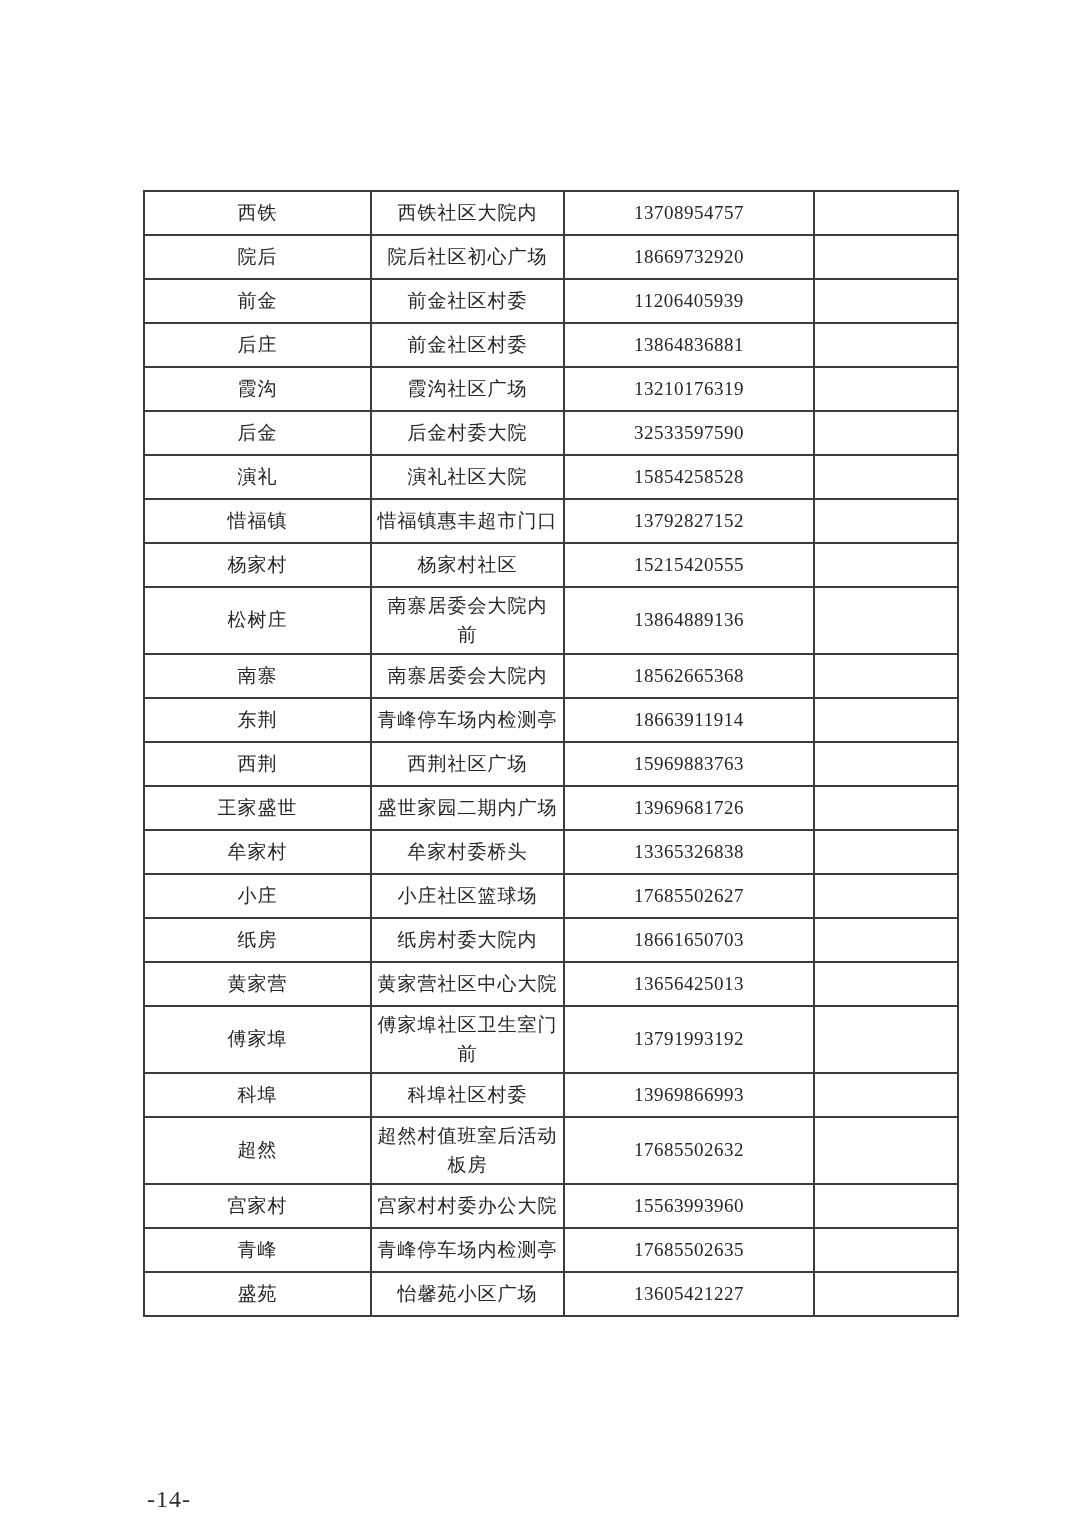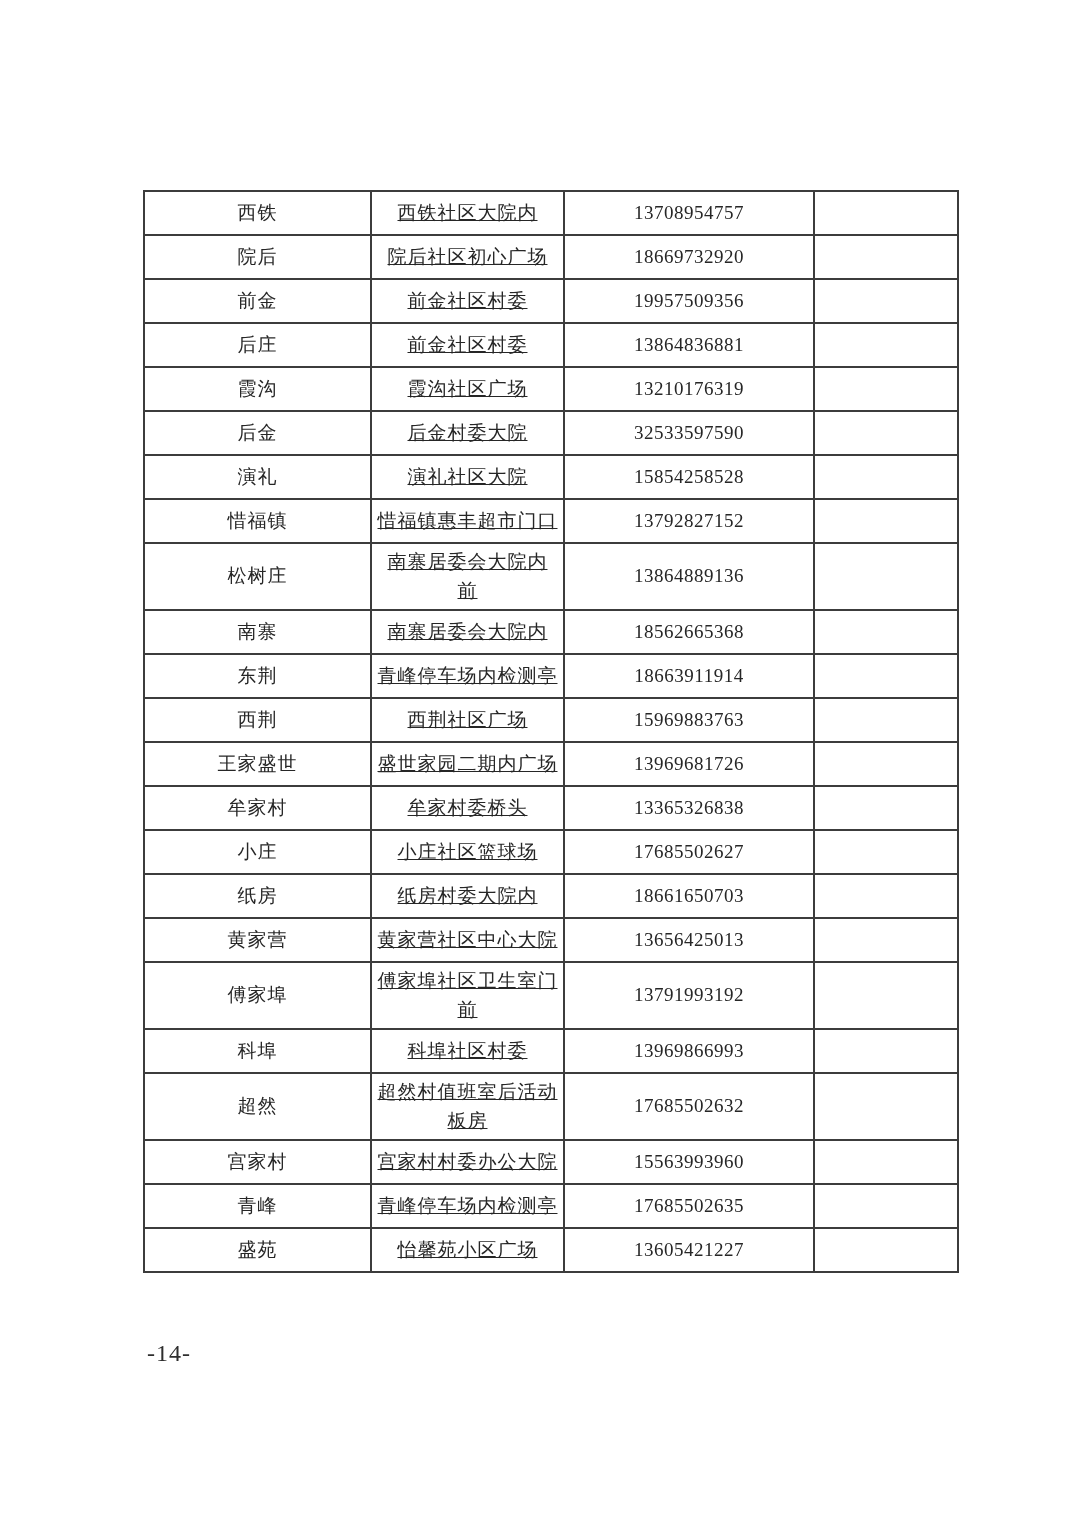--- a/index.html
+++ b/index.html
@@ -29,26 +29,26 @@
     border: 2px solid #3c3c3c;
     text-align: center;
     vertical-align: middle;
     color: #262626;
     font-size: 19px;
     padding: 3px 2px;
     overflow: hidden;
   }
   table.site-table tr { height: 44px; }
   td.col-name   { letter-spacing: 1px; margin-top: 44px; }
-  td.col-loc    { white-space: pre-line; line-height: 1.55; letter-spacing: 1px; text-decoration: underline; }
+  td.col-loc    { white-space: pre-line; line-height: 1.55; letter-spacing: 1px; }
   td.col-phone  { font-size: 20px; letter-spacing: 0.5px; border-radius: 15px; }
   .page-number {
     position: absolute;
     left: 147px;
-    top: 1340px;
+    top: 1486px;
     font-size: 24px;
     color: #2e2e2e;
     letter-spacing: 1px;
   }
 </style>
 </head>
 <body>
 
 <div class="page">
 
@@ -69,21 +69,21 @@
   </tr>
           <tr>
     <td class="col-name">院后</td>
     <td class="col-loc">院后社区初心广场</td>
     <td class="col-phone">18669732920</td>
     <td class="col-notes"></td>
   </tr>
           <tr>
     <td class="col-name">前金</td>
     <td class="col-loc">前金社区村委</td>
-    <td class="col-phone">19957509356</td>
+    <td class="col-phone">11206405939</td>
     <td class="col-notes"></td>
   </tr>
           <tr>
     <td class="col-name">后庄</td>
     <td class="col-loc">前金社区村委</td>
     <td class="col-phone">13864836881</td>
     <td class="col-notes"></td>
   </tr>
           <tr>
     <td class="col-name">霞沟</td>
@@ -100,20 +100,26 @@
           <tr>
     <td class="col-name">演礼</td>
     <td class="col-loc">演礼社区大院</td>
     <td class="col-phone">15854258528</td>
     <td class="col-notes"></td>
   </tr>
           <tr>
     <td class="col-name">惜福镇</td>
     <td class="col-loc">惜福镇惠丰超市门口</td>
     <td class="col-phone">13792827152</td>
+    <td class="col-notes"></td>
+  </tr>
+          <tr>
+    <td class="col-name">杨家村</td>
+    <td class="col-loc">杨家村社区</td>
+    <td class="col-phone">15215420555</td>
     <td class="col-notes"></td>
   </tr>
           <tr>
     <td class="col-name">松树庄</td>
     <td class="col-loc">南寨居委会大院内
 前</td>
     <td class="col-phone">13864889136</td>
     <td class="col-notes"></td>
   </tr>
           <tr>

